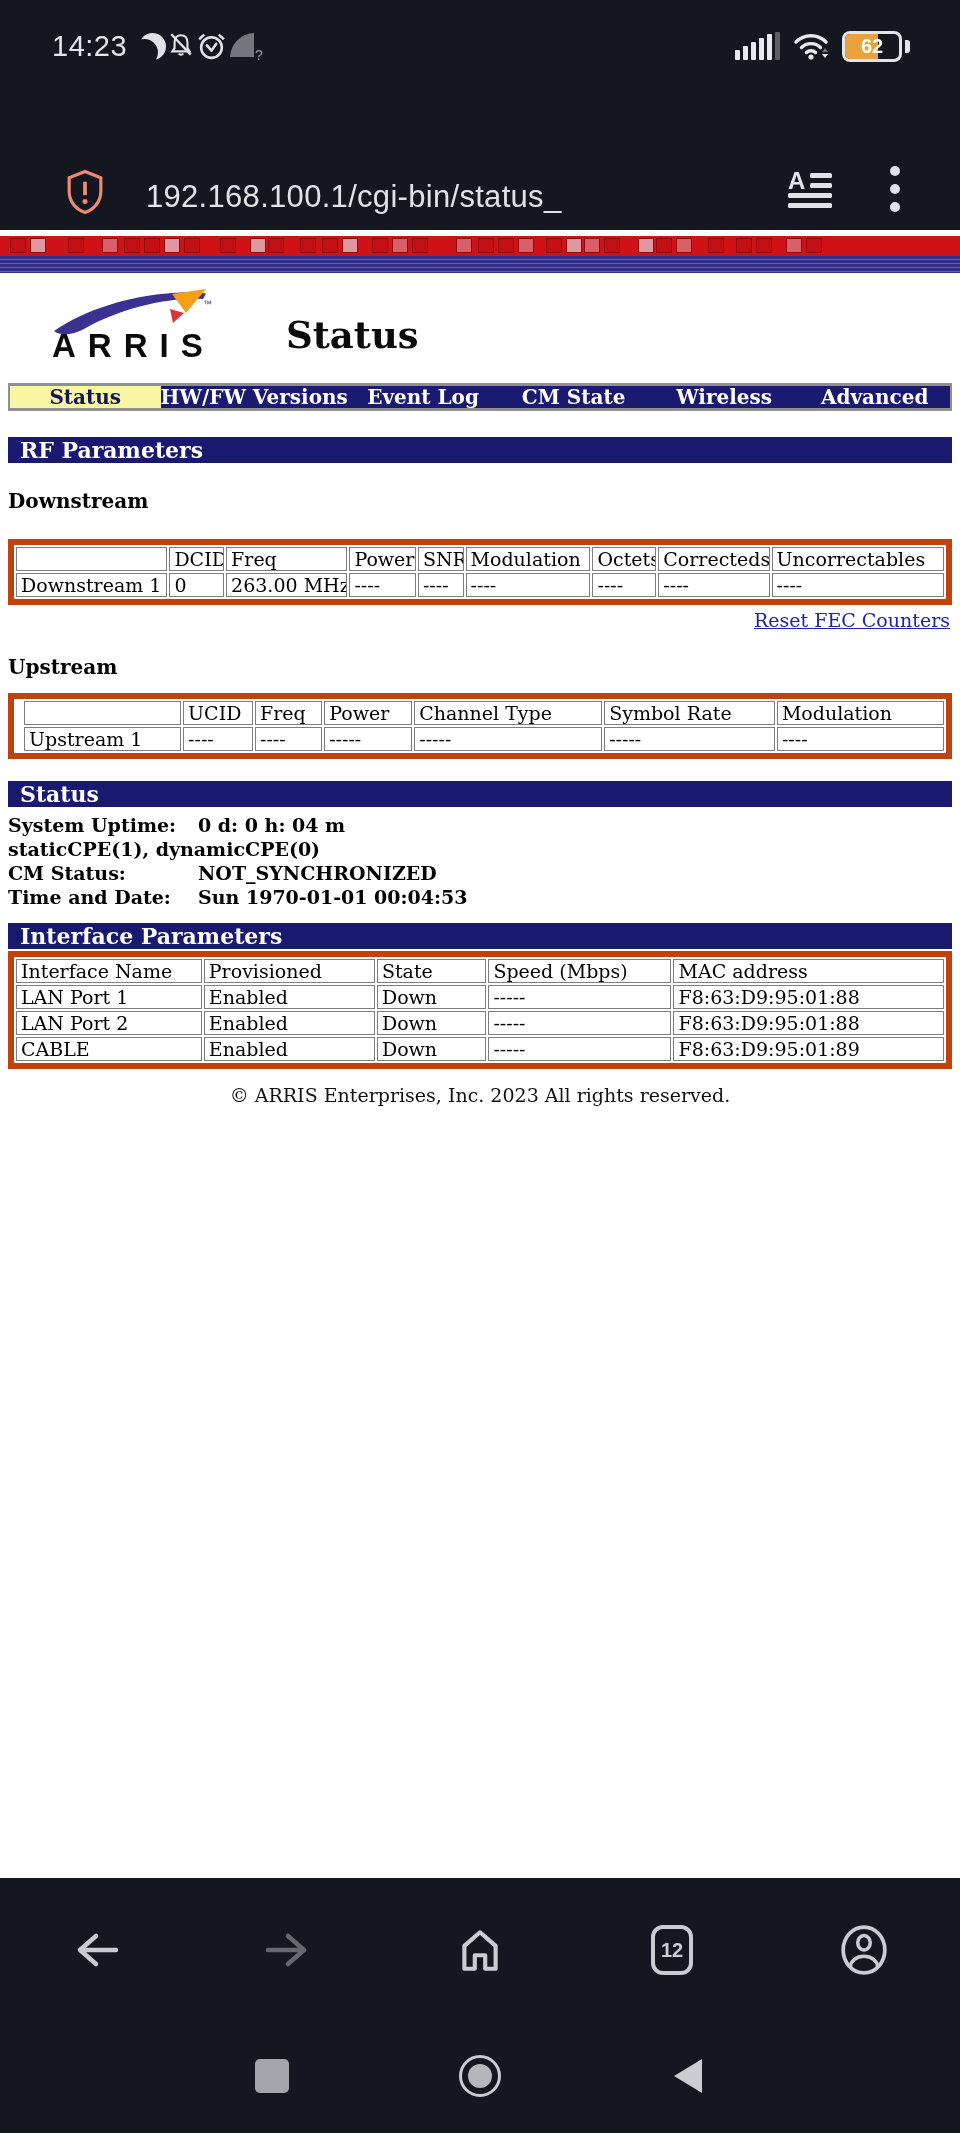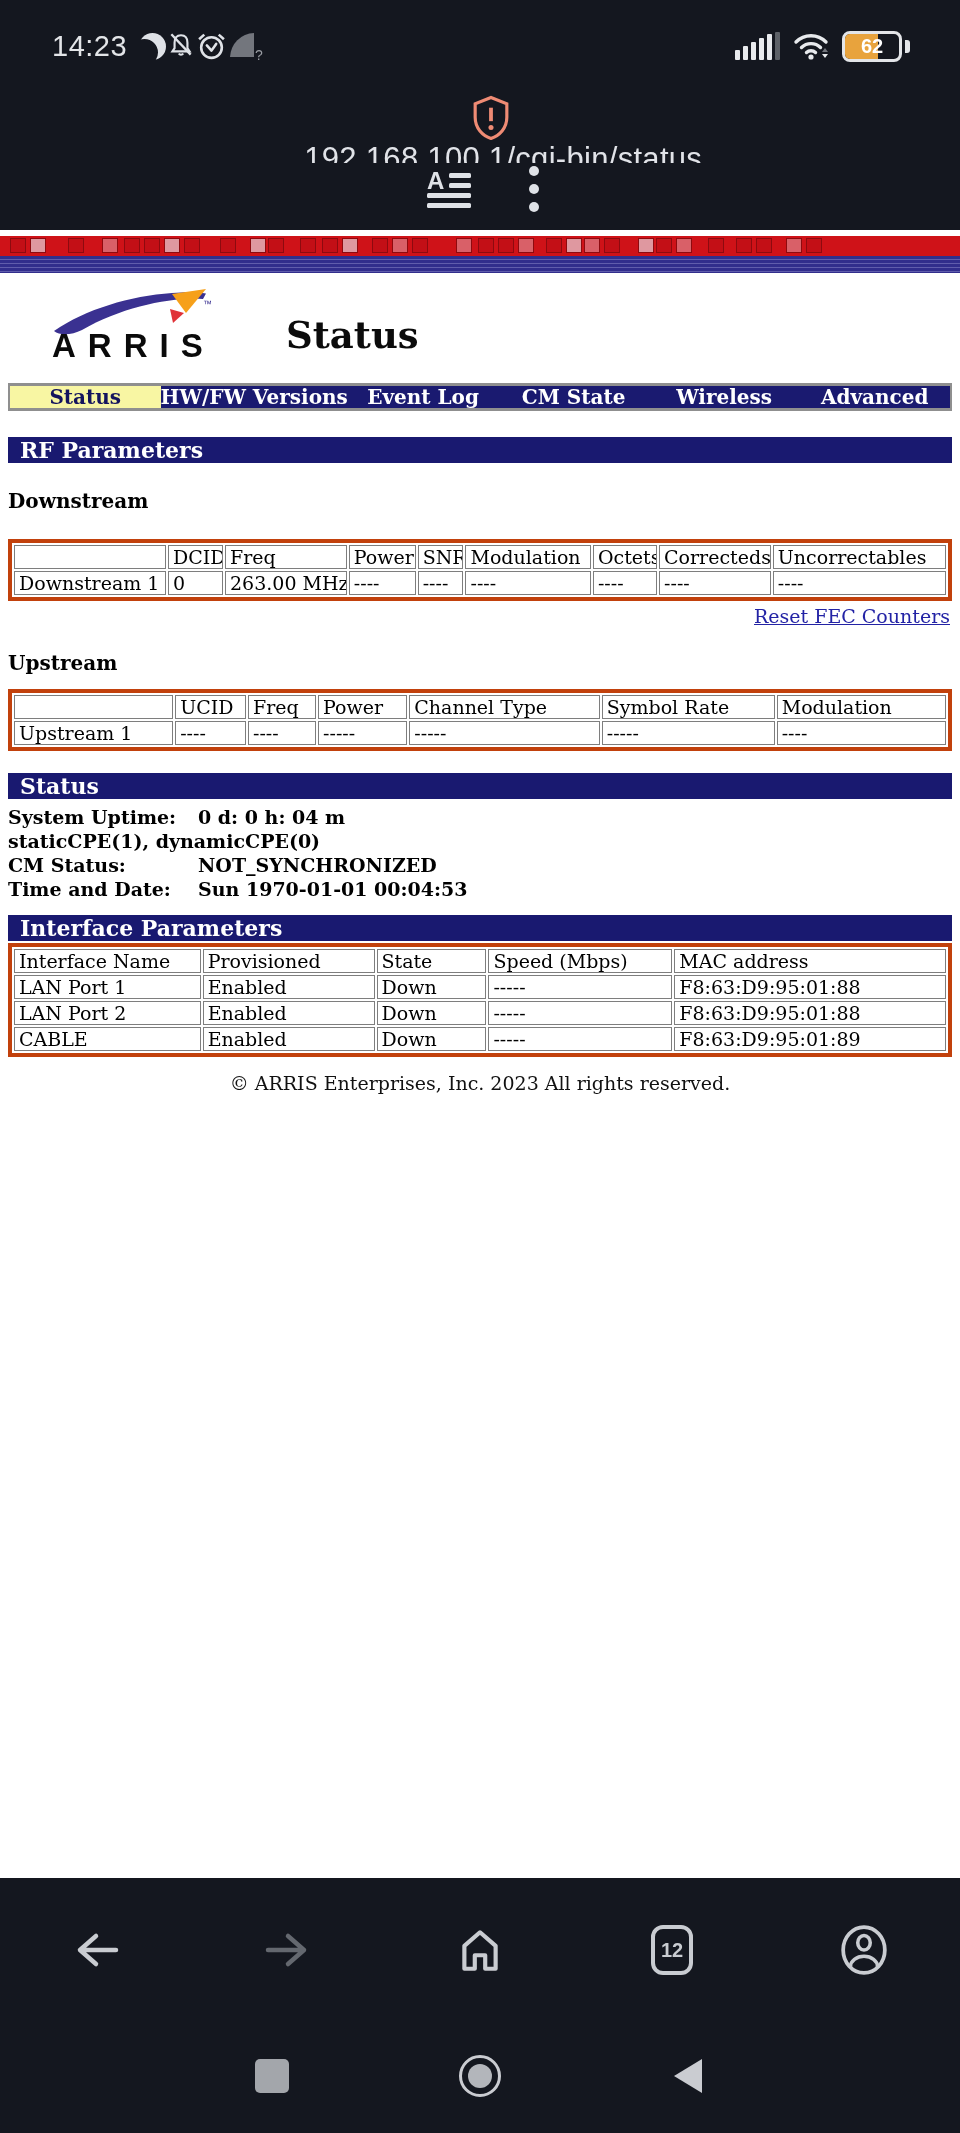--- a/index.html
+++ b/index.html
@@ -24,21 +24,21 @@
   .sigbars i.dim { background:#5d6167; }
   .battery { position:relative; width:60px; height:31px; border:3px solid #e3e5e8;
     border-radius:8px; overflow:hidden; }
   .battery .fill { position:absolute; left:0; top:0; bottom:0; width:62%; background:#e8a33d; }
   .battery .pct { position:absolute; inset:0; display:flex; align-items:center;
     justify-content:center; font-size:20px; font-weight:700; color:#fff; }
   .bat-cap { width:5px; height:13px; background:#e3e5e8; border-radius:0 3px 3px 0; margin-left:-9px; }
   
   .urlbar {
     position:absolute; top:95px; left:0; right:0; height:120px;
-    display:flex; align-items:center; padding:0 44px 0 66px;flex-direction:column;
+    display:flex; align-items:flex-end; padding:0 44px 0 66px;
   }
   .url-text {
     flex:1; margin-left:42px; color:#e1e3e8; font-size:31px; letter-spacing:.3px;
     white-space:nowrap; overflow:hidden;
   }
   .url-actions { display:flex; align-items:center; gap:54px; margin-right:14px; }
   
   .page {
     position:absolute; top:230px; left:0; width:960px; height:1648px;
     background:#ffffff; padding-top:6px; color:#000;
@@ -58,23 +58,23 @@
     color:#ffffff; font-weight:bold; font-size:20px; white-space:nowrap; cursor:pointer; }
   .navtab.active { background:#f8f6a3; color:#14145e; }
   .section-bar { margin:0 8px; background:#191970; color:#fff; font-weight:bold;
     font-size:22px; padding:1px 12px; line-height:24px; }
   .bar-rf { margin-top:26px; }
   .bar-status { margin-top:22px; }
   .bar-iface { margin-top:14px; }
   .sub-heading { margin:26px 0 0 8px; font-size:20px; font-weight:bold; }
   .sub-heading.up { margin-top:24px; }
   table.grid { margin:0 8px; width:944px; table-layout:fixed;
-    border-collapse:separate; border-spacing:2px; border:4px solid #c2410c; }
+    border-collapse:separate; border-spacing:2px; border:6px solid #c2410c; }
   table.grid.ds { margin-top:26px; }
-  table.grid.us { margin-top:14px; }
+  table.grid.us { margin-top:14px;padding-left:8px; }
   table.grid.if { margin-top:2px; }
   table.grid th, table.grid td {
     border:1px solid #7e7e7e; font-weight:normal; text-align:left;
     font-size:19px; line-height:22px; padding:0 4px; white-space:nowrap; overflow:hidden;
   }
   .link-row { margin:4px 10px 0 0; text-align:right; }
   .link-row a { color:#2323a5; font-size:19px; }
   .kv { margin:6px 0 0 8px; }
   .kv-row { display:flex; line-height:24px; font-size:19px;font-weight:bold; }
   .kv-row .k { width:190px; flex:none; }

